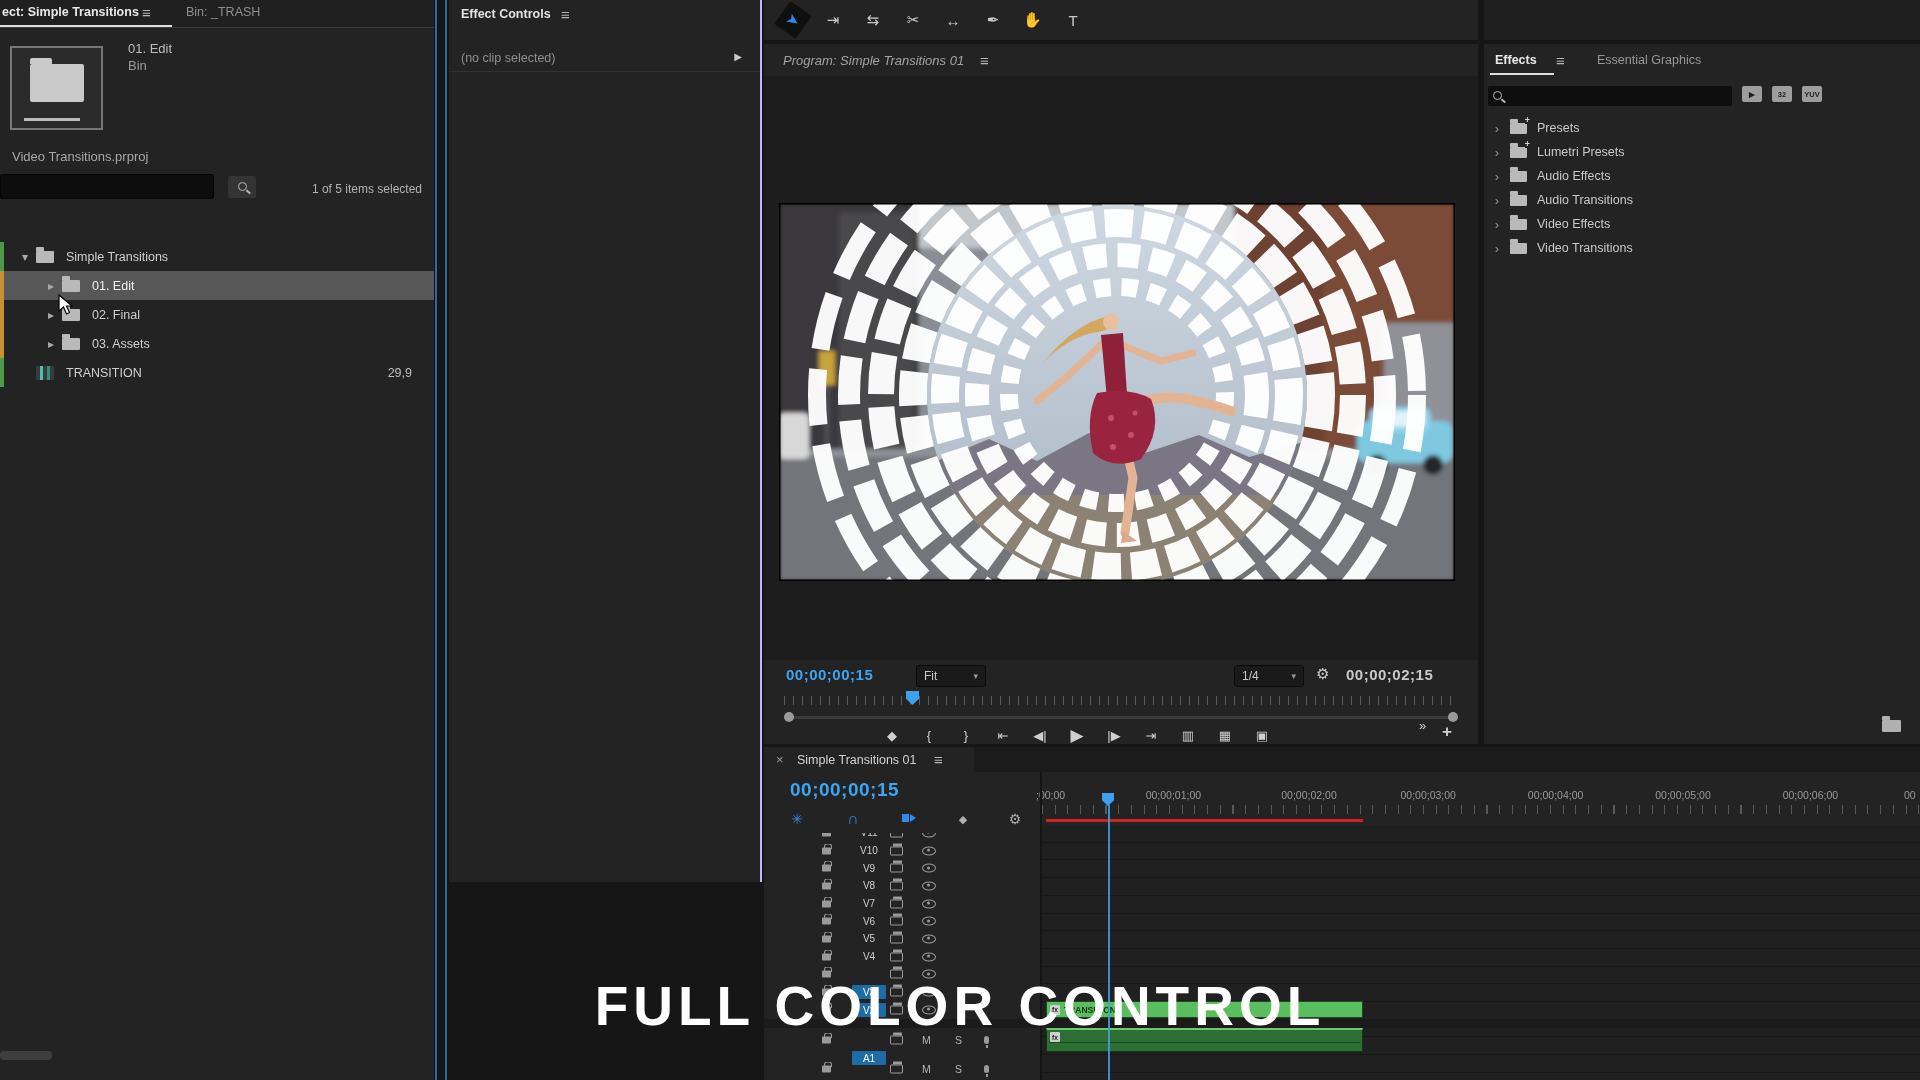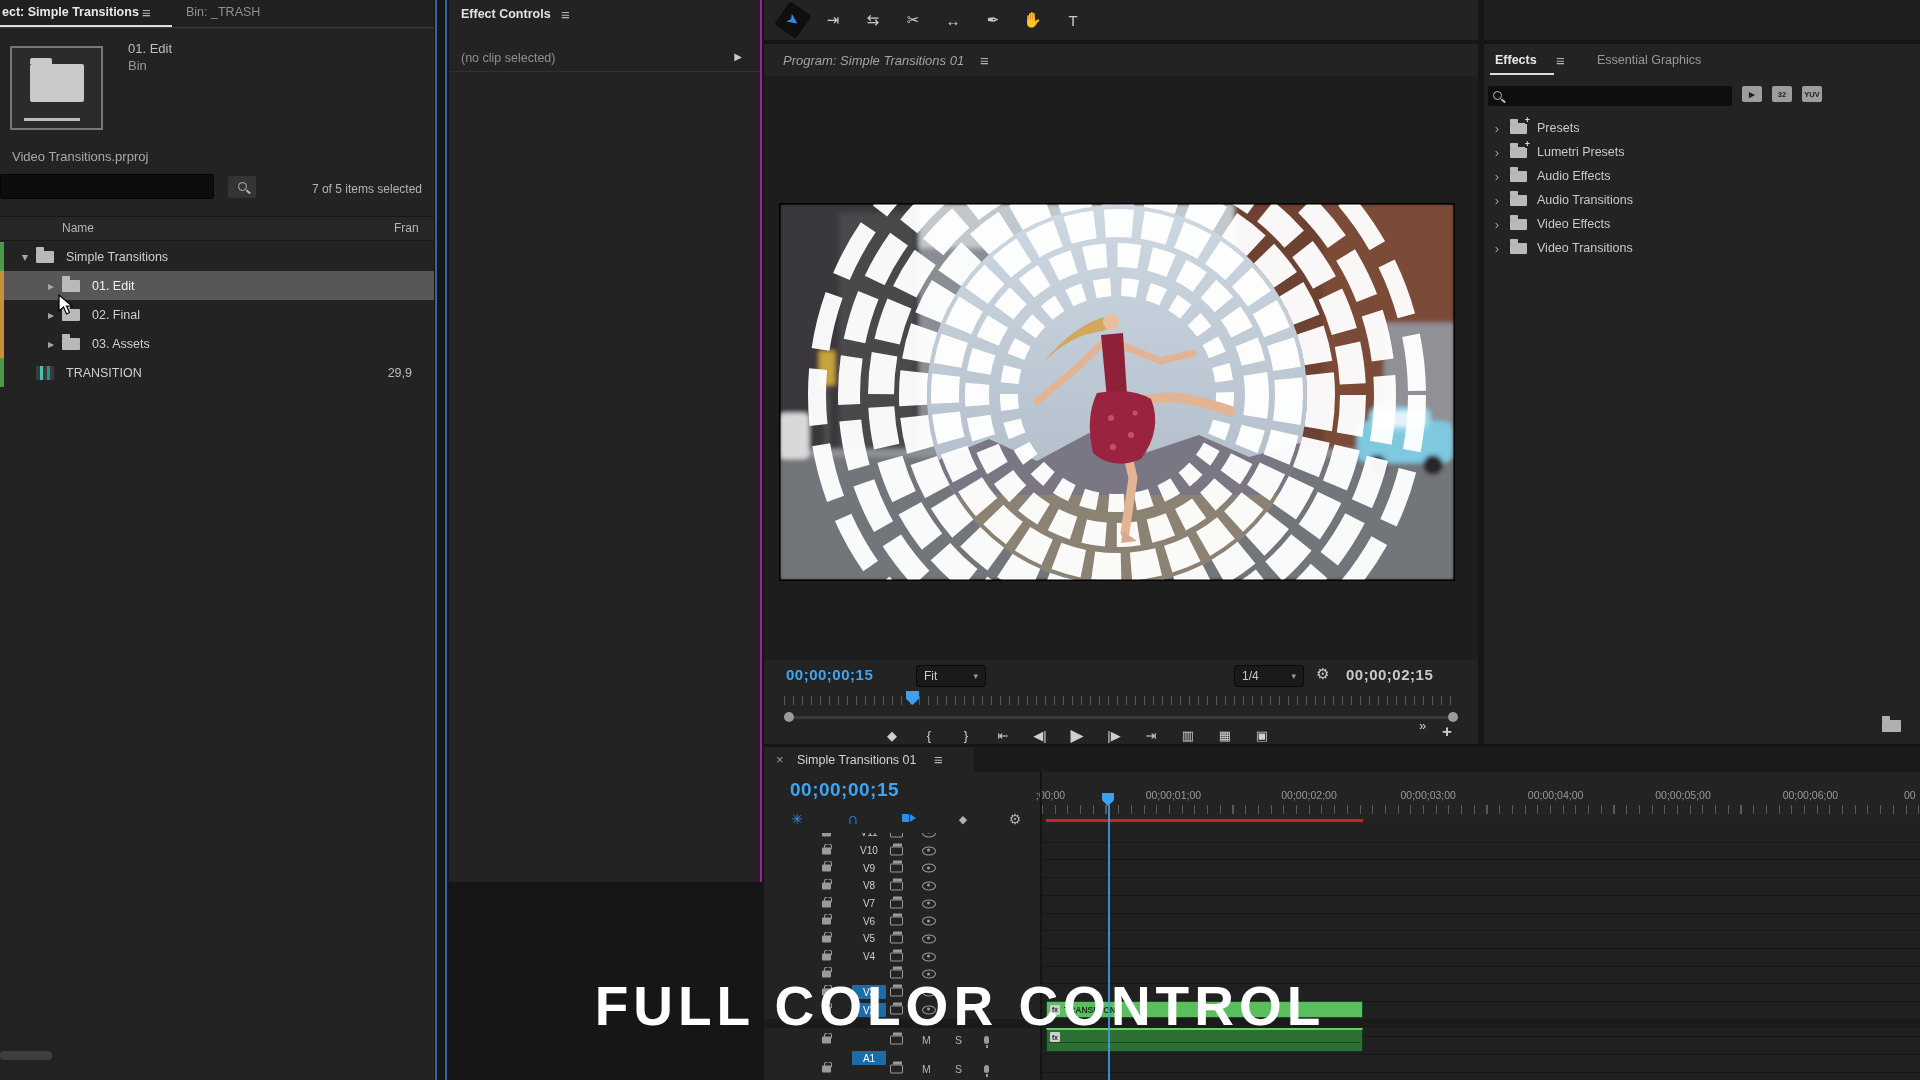--- a/index.html
+++ b/index.html
@@ -45,21 +45,21 @@
   .i-seq { position:relative; width:18px; height:14px; flex:none; margin-right:12px;
            background:linear-gradient(90deg,#3a3a3a 0 4px,#49c1b2 4px 7px,#3a3a3a 7px 11px,#2a8f84 11px 14px,#3a3a3a 14px 18px); border-radius:1px; }
   .prow .plabel { color:#cfcfcf; font-size:12.5px;text-align:right; }
   .prow.selected .plabel { color:#f0f0f0; }
   .prow .pvalue { position:absolute; right:22px; color:#bdbdbd; font-size:12.5px; }
   .pp-hscroll { position:absolute; left:0; top:1051px; width:52px; height:9px; background:#3e3e3e; border-radius:4px; }
   .split-blue-1 { position:absolute; left:435px; top:0; width:2px; height:1080px; background:#2f66a3; }
   .split-blue-2 { position:absolute; left:445px; top:0; width:2px; height:1080px; background:#2f66a3; }
 
   
-  .ec-panel { position:absolute; left:449px; top:0; width:313px; height:882px; background:#232323; border-right:2px solid #a21caf; }
+  .ec-panel { position:absolute; left:449px; top:0; width:313px; height:882px; background:#232323; border-right:2px solid #c4b5fd; }
   .ec-tab { position:absolute; left:12px; top:7px; color:#e2e2e2; font-size:12.5px; font-weight:bold; }
   .ec-menu { position:absolute; left:112px; top:6px; }
   .ec-row { position:absolute; left:0; top:44px; width:100%; height:28px; border-bottom:1px solid #323232; }
   .ec-empty { position:absolute; left:12px; top:7px; color:#8f8f8f; font-size:12.5px; }
   .ec-arrow { position:absolute; right:18px; top:7px; color:#c9c9c9; font-size:10px; }
 
   
   .toolbar { position:absolute; left:764px; top:0; width:714px; height:40px; background:#232323; }
   #tools-row { position:absolute; left:16px; top:0; height:40px; display:flex; align-items:center; gap:14px; }
   .tool { width:26px; height:28px; display:flex; align-items:center; justify-content:center;
@@ -206,26 +206,22 @@
       <span class="pp-thumb-folder"></span>
       <span class="pp-thumb-line"></span>
     </div>
     <div class="pp-preview-title"><span>01. Edit</span><br><span class="dim">Bin</span></div>
     <div class="pp-proj-file">Video Transitions.prproj</div>
 
     <input class="pp-search" readonly="" value="" style="">
     <div class="pp-find">
         <span class="mag"></span>
       </div>
-    <div class="pp-status">7 of 5 items selected</div>
-
-    <div class="pp-listhead">
-      <span class="pp-col-name">Name</span>
-      <span class="pp-col-fr">Fran</span>
-    </div>
+    <div class="pp-status">1 of 5 items selected</div>
+
 
     <div id="project-rows">
         <div class="prow" style="padding-left: 14px;">
           <span class="strip" style="background: rgb(74, 154, 74);"></span>
           <span class="expander">▾</span>
           <span class="i-folder"></span>
           <span class="plabel">Simple Transitions</span>
         </div>
         <div class="prow selected" style="padding-left: 40px;">
           <span class="strip" style="background: rgb(199, 145, 54);"></span>

